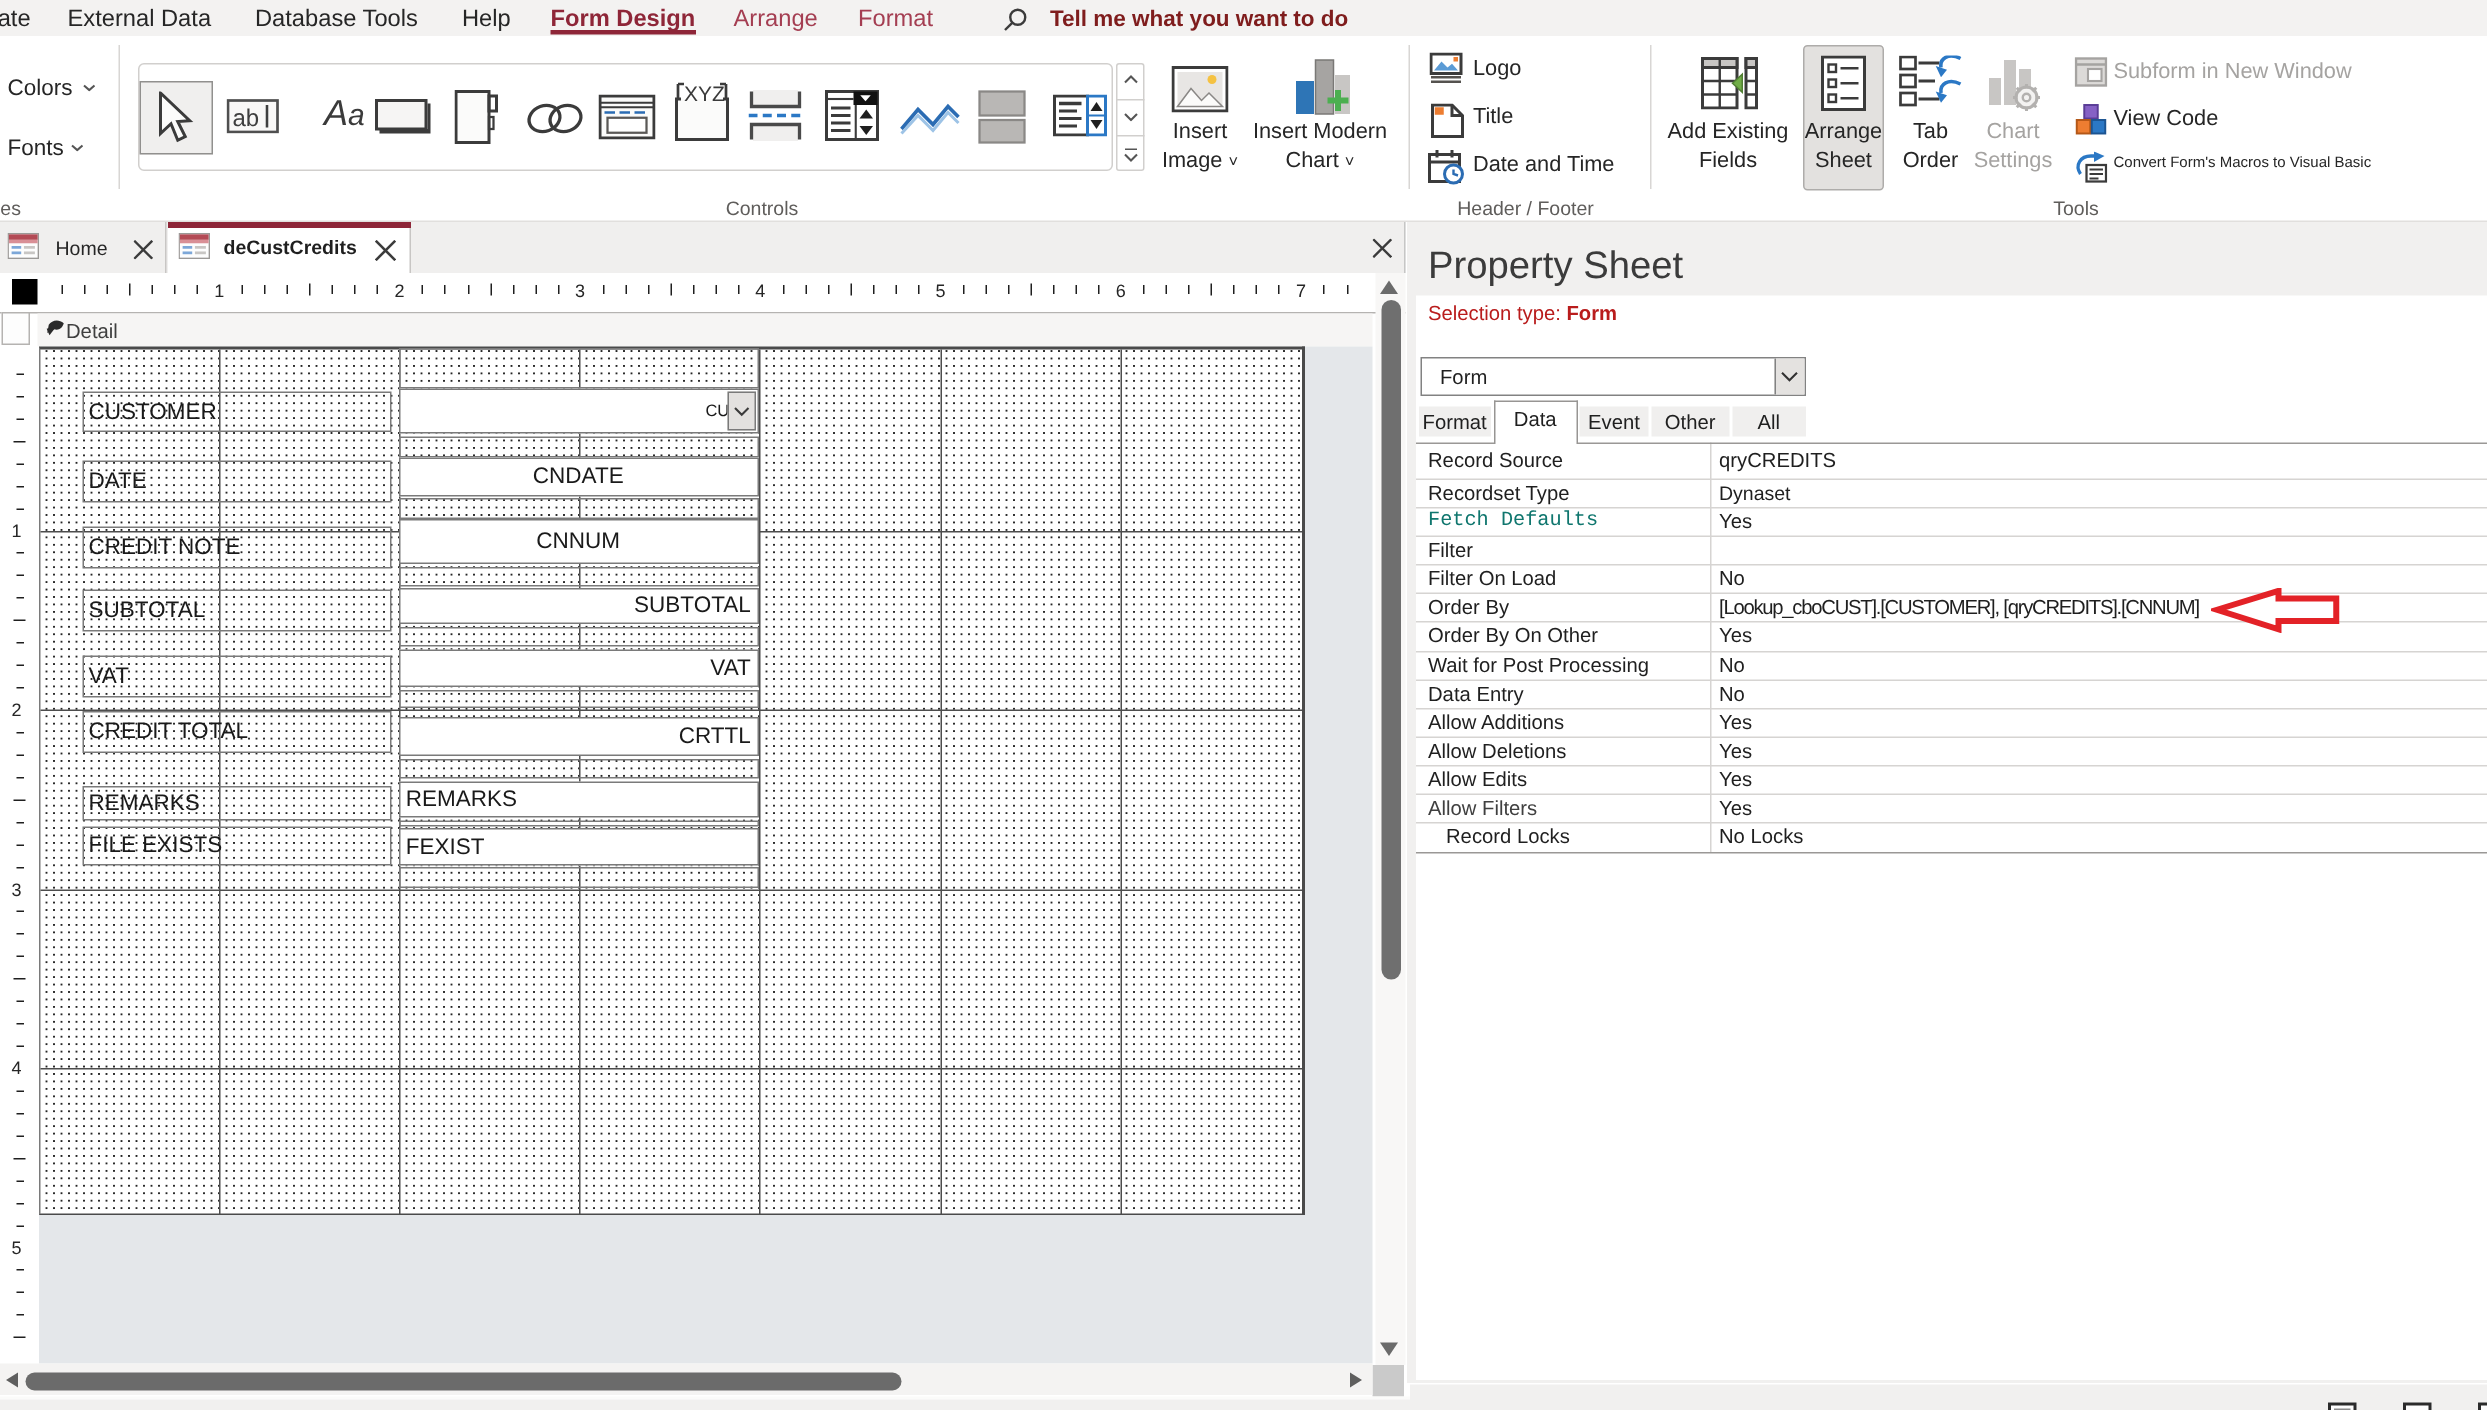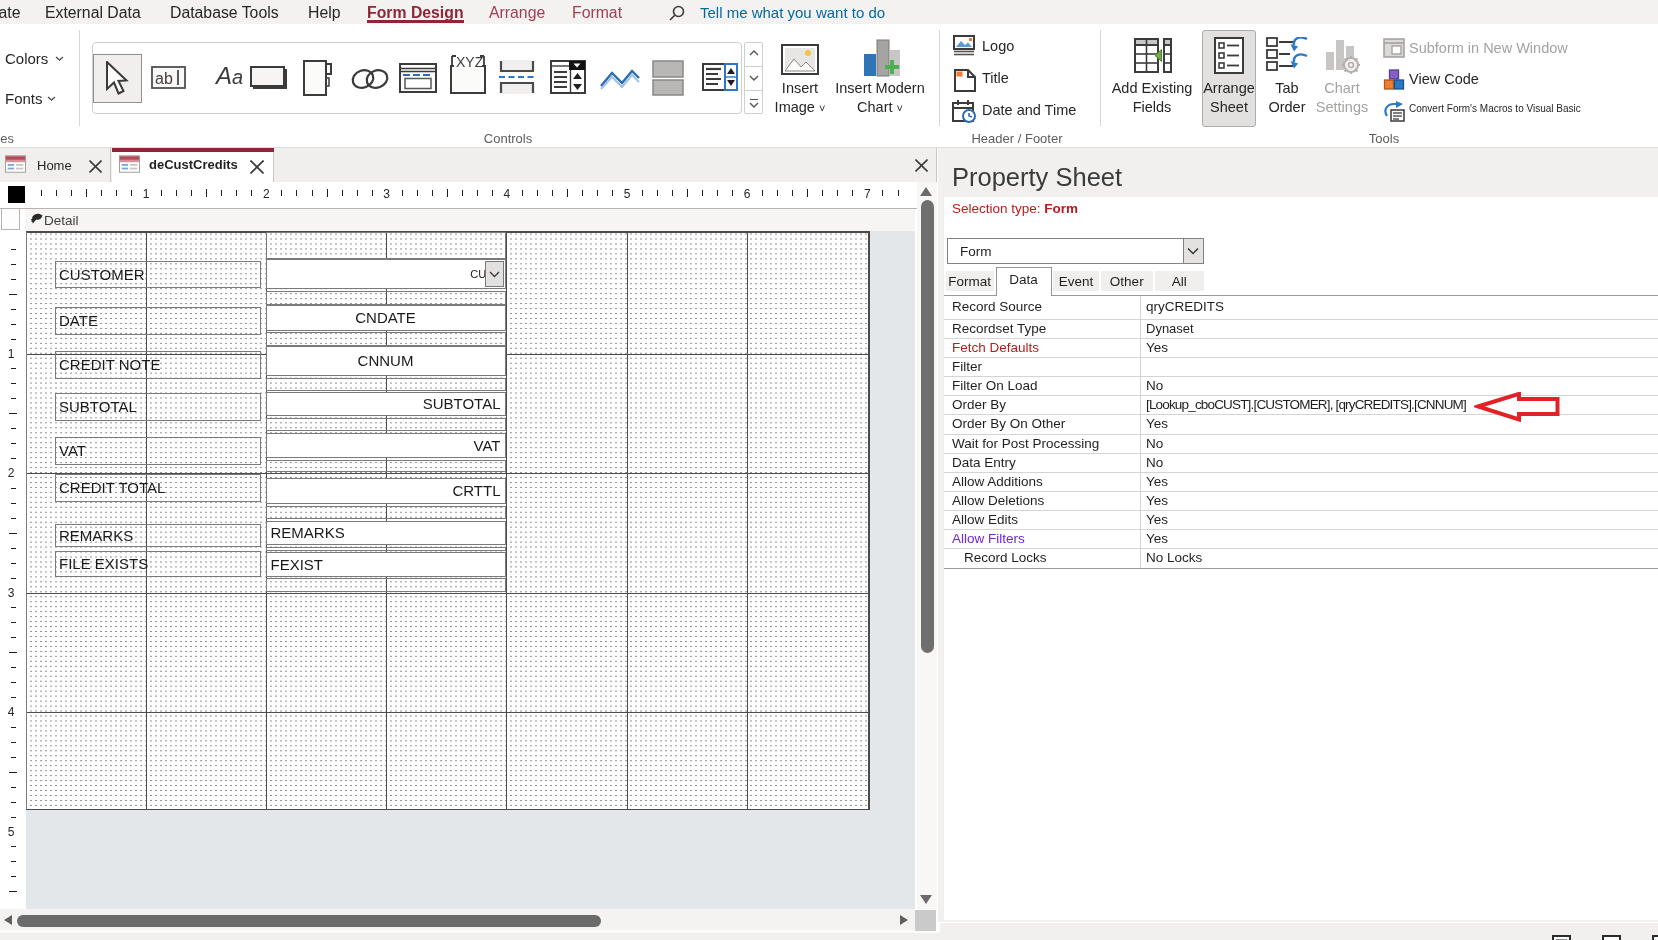--- a/index.html
+++ b/index.html
@@ -14,21 +14,21 @@
 <div class="a t" style="left:170px;top:2px;height:22px;line-height:22px;font-size:15.8px;color:#262626;font-weight:normal;">Database Tools</div>
 <div class="a t" style="left:308px;top:2px;height:22px;line-height:22px;font-size:15.8px;color:#262626;font-weight:normal;">Help</div>
 <div class="a t" style="left:367px;top:2px;height:22px;line-height:22px;font-size:15.8px;color:#8e2638;font-weight:bold;">Form Design</div>
 <div class="a t" style="left:489px;top:2px;height:22px;line-height:22px;font-size:15.8px;color:#a43e52;font-weight:normal;">Arrange</div>
 <div class="a t" style="left:572px;top:2px;height:22px;line-height:22px;font-size:15.8px;color:#a43e52;font-weight:normal;">Format</div>
 <div class="a" style="left:367px;top:20px;width:97px;height:3px;background:#8e2638;"></div>
 <svg class="a" style="left:668px;top:4px;" width="18" height="18" viewBox="0 0 18 18">
 <circle cx="10.5" cy="7.5" r="5" fill="none" stroke="#3b3b3b" stroke-width="1.6"></circle>
 <line x1="6.8" y1="11.2" x2="2" y2="16" stroke="#3b3b3b" stroke-width="1.6"></line>
   </svg>
-<div class="a t" style="left:700px;top:2px;height:22px;line-height:22px;font-size:15px;color:#0369a1;">Tell me what you want to do</div>
+<div class="a t" style="left:700px;top:2px;height:22px;line-height:22px;font-size:15px;color:#7f1d1d;font-weight:bold;">Tell me what you want to do</div>
 <div class="a" style="left:0;top:24px;width:1658px;height:124px;background:#fff;border-bottom:1px solid #e1dfdd;"></div>
 <div class="a t" style="left:5px;top:50px;font-size:15px;color:#262626;">Colors</div>
 <svg class="a" style="left:55px;top:56px;" width="9" height="5" viewBox="0 0 9 5">
     <polyline points="1,1 4.5,4 8,1" fill="none" stroke="#555" stroke-width="1.4"></polyline>
   </svg>
 <div class="a t" style="left:5px;top:90px;font-size:15px;color:#262626;">Fonts</div>
 <svg class="a" style="left:47px;top:96px;" width="9" height="5" viewBox="0 0 9 5">
     <polyline points="1,1 4.5,4 8,1" fill="none" stroke="#555" stroke-width="1.4"></polyline>
   </svg>
 <div class="a t" style="left:-33px;top:131px;font-size:13px;color:#5f5d5b;">Themes</div>
@@ -454,40 +454,40 @@
 <div class="a t" style="left:946px;top:270.5px;width:47.5px;height:20.5px;background:#f0efee;text-align:center;font-size:13.5px;color:#1f1f1f;line-height:21px;">Format</div>
 <div class="a t" style="left:995.5px;top:267px;width:56.0px;height:28.5px;background:#fff;border:1px solid #979593;border-bottom:none;text-align:center;font-size:13.5px;color:#1f1f1f;line-height:24px;z-index:3;">Data</div>
 <div class="a t" style="left:1053px;top:270.5px;width:46px;height:20.5px;background:#f0efee;text-align:center;font-size:13.5px;color:#1f1f1f;line-height:21px;">Event</div>
 <div class="a t" style="left:1100.5px;top:270.5px;width:52.5px;height:20.5px;background:#f0efee;text-align:center;font-size:13.5px;color:#1f1f1f;line-height:21px;">Other</div>
 <div class="a t" style="left:1155px;top:270.5px;width:48.5px;height:20.5px;background:#f0efee;text-align:center;font-size:13.5px;color:#1f1f1f;line-height:21px;">All</div>
 <div class="a" style="left:944px;top:294.5px;width:714px;height:1px;background:#9a9896;z-index:2;"></div>
 <div class="a t" style="left:952px;top:296.0px;width:186px;height:22.5px;line-height:22.5px;font-size:13.5px;color:#1f1f1f;">Record Source</div>
 <div class="a t" style="left:1146px;top:296.0px;height:22.5px;line-height:22.5px;font-size:13.5px;color:#1f1f1f;">qryCREDITS</div>
 <div class="a t" style="left:952px;top:318.5px;width:186px;height:19.2px;line-height:19.2px;font-size:13.5px;color:#1f1f1f;">Recordset Type</div>
 <div class="a t" style="left:1146px;top:318.5px;height:19.2px;line-height:19.2px;font-size:13px;color:#1f1f1f;">Dynaset</div>
-<div class="a t" style="left:952px;top:337.7px;width:186px;height:19.2px;line-height:19.2px;font-size:13.5px;color:#b91c1c;">Fetch Defaults</div>
+<div class="a t" style="left:952px;top:337.7px;width:186px;height:19.2px;line-height:19.2px;font-size:13.5px;color:#0f766e;font-family:Liberation Mono, monospace;">Fetch Defaults</div>
 <div class="a t" style="left:1146px;top:337.7px;height:19.2px;line-height:19.2px;font-size:13.5px;color:#1f1f1f;">Yes</div>
 <div class="a t" style="left:952px;top:356.8px;width:186px;height:19.2px;line-height:19.2px;font-size:13.5px;color:#1f1f1f;">Filter</div>
 <div class="a t" style="left:952px;top:376.0px;width:186px;height:19.2px;line-height:19.2px;font-size:13.5px;color:#1f1f1f;">Filter On Load</div>
 <div class="a t" style="left:1146px;top:376.0px;height:19.2px;line-height:19.2px;font-size:13.5px;color:#1f1f1f;">No</div>
 <div class="a t" style="left:952px;top:395.1px;width:186px;height:19.2px;line-height:19.2px;font-size:13.5px;color:#1f1f1f;">Order By</div>
 <div class="a t" style="left:1146px;top:395.1px;height:19.2px;line-height:19.2px;font-size:13.5px;color:#1f1f1f;letter-spacing:-0.83px;">[Lookup_cboCUST].[CUSTOMER], [qryCREDITS].[CNNUM]</div>
 <div class="a t" style="left:952px;top:414.3px;width:186px;height:19.2px;line-height:19.2px;font-size:13.5px;color:#1f1f1f;">Order By On Other</div>
 <div class="a t" style="left:1146px;top:414.3px;height:19.2px;line-height:19.2px;font-size:13.5px;color:#1f1f1f;">Yes</div>
 <div class="a t" style="left:952px;top:433.5px;width:186px;height:19.2px;line-height:19.2px;font-size:13.5px;color:#1f1f1f;">Wait for Post Processing</div>
 <div class="a t" style="left:1146px;top:433.5px;height:19.2px;line-height:19.2px;font-size:13.5px;color:#1f1f1f;">No</div>
 <div class="a t" style="left:952px;top:452.6px;width:186px;height:19.2px;line-height:19.2px;font-size:13.5px;color:#1f1f1f;">Data Entry</div>
 <div class="a t" style="left:1146px;top:452.6px;height:19.2px;line-height:19.2px;font-size:13.5px;color:#1f1f1f;">No</div>
 <div class="a t" style="left:952px;top:471.8px;width:186px;height:19.2px;line-height:19.2px;font-size:13.5px;color:#1f1f1f;">Allow Additions</div>
 <div class="a t" style="left:1146px;top:471.8px;height:19.2px;line-height:19.2px;font-size:13.5px;color:#1f1f1f;">Yes</div>
 <div class="a t" style="left:952px;top:490.9px;width:186px;height:19.2px;line-height:19.2px;font-size:13.5px;color:#1f1f1f;">Allow Deletions</div>
 <div class="a t" style="left:1146px;top:490.9px;height:19.2px;line-height:19.2px;font-size:13.5px;color:#1f1f1f;">Yes</div>
 <div class="a t" style="left:952px;top:510.1px;width:186px;height:19.2px;line-height:19.2px;font-size:13.5px;color:#1f1f1f;">Allow Edits</div>
 <div class="a t" style="left:1146px;top:510.1px;height:19.2px;line-height:19.2px;font-size:13.5px;color:#1f1f1f;">Yes</div>
-<div class="a t" style="left:952px;top:529.3px;width:186px;height:19.2px;line-height:19.2px;font-size:13.5px;color:#6d28d9;">Allow Filters</div>
+<div class="a t" style="left:952px;top:529.3px;width:186px;height:19.2px;line-height:19.2px;font-size:13.5px;color:#404040;">Allow Filters</div>
 <div class="a t" style="left:1146px;top:529.3px;height:19.2px;line-height:19.2px;font-size:13.5px;color:#1f1f1f;">Yes</div>
 <div class="a t" style="left:952px;top:548.4px;width:186px;height:19.2px;line-height:19.2px;font-size:13.5px;color:#1f1f1f;margin-left:12px;">Record Locks</div>
 <div class="a t" style="left:1146px;top:548.4px;height:19.2px;line-height:19.2px;font-size:13.5px;color:#1f1f1f;">No Locks</div>
 <div class="a" style="left:1140px;top:295px;width:1px;height:272.6px;background:#d6d4d2;"></div>
 <div class="a" style="left:944px;top:318.5px;width:714px;height:1px;background:#d6d4d2;"></div>
 <div class="a" style="left:944px;top:337.7px;width:714px;height:1px;background:#d6d4d2;"></div>
 <div class="a" style="left:944px;top:356.8px;width:714px;height:1px;background:#d6d4d2;"></div>
 <div class="a" style="left:944px;top:376.0px;width:714px;height:1px;background:#d6d4d2;"></div>
 <div class="a" style="left:944px;top:395.1px;width:714px;height:1px;background:#d6d4d2;"></div>
 <div class="a" style="left:944px;top:414.3px;width:714px;height:1px;background:#d6d4d2;"></div>

